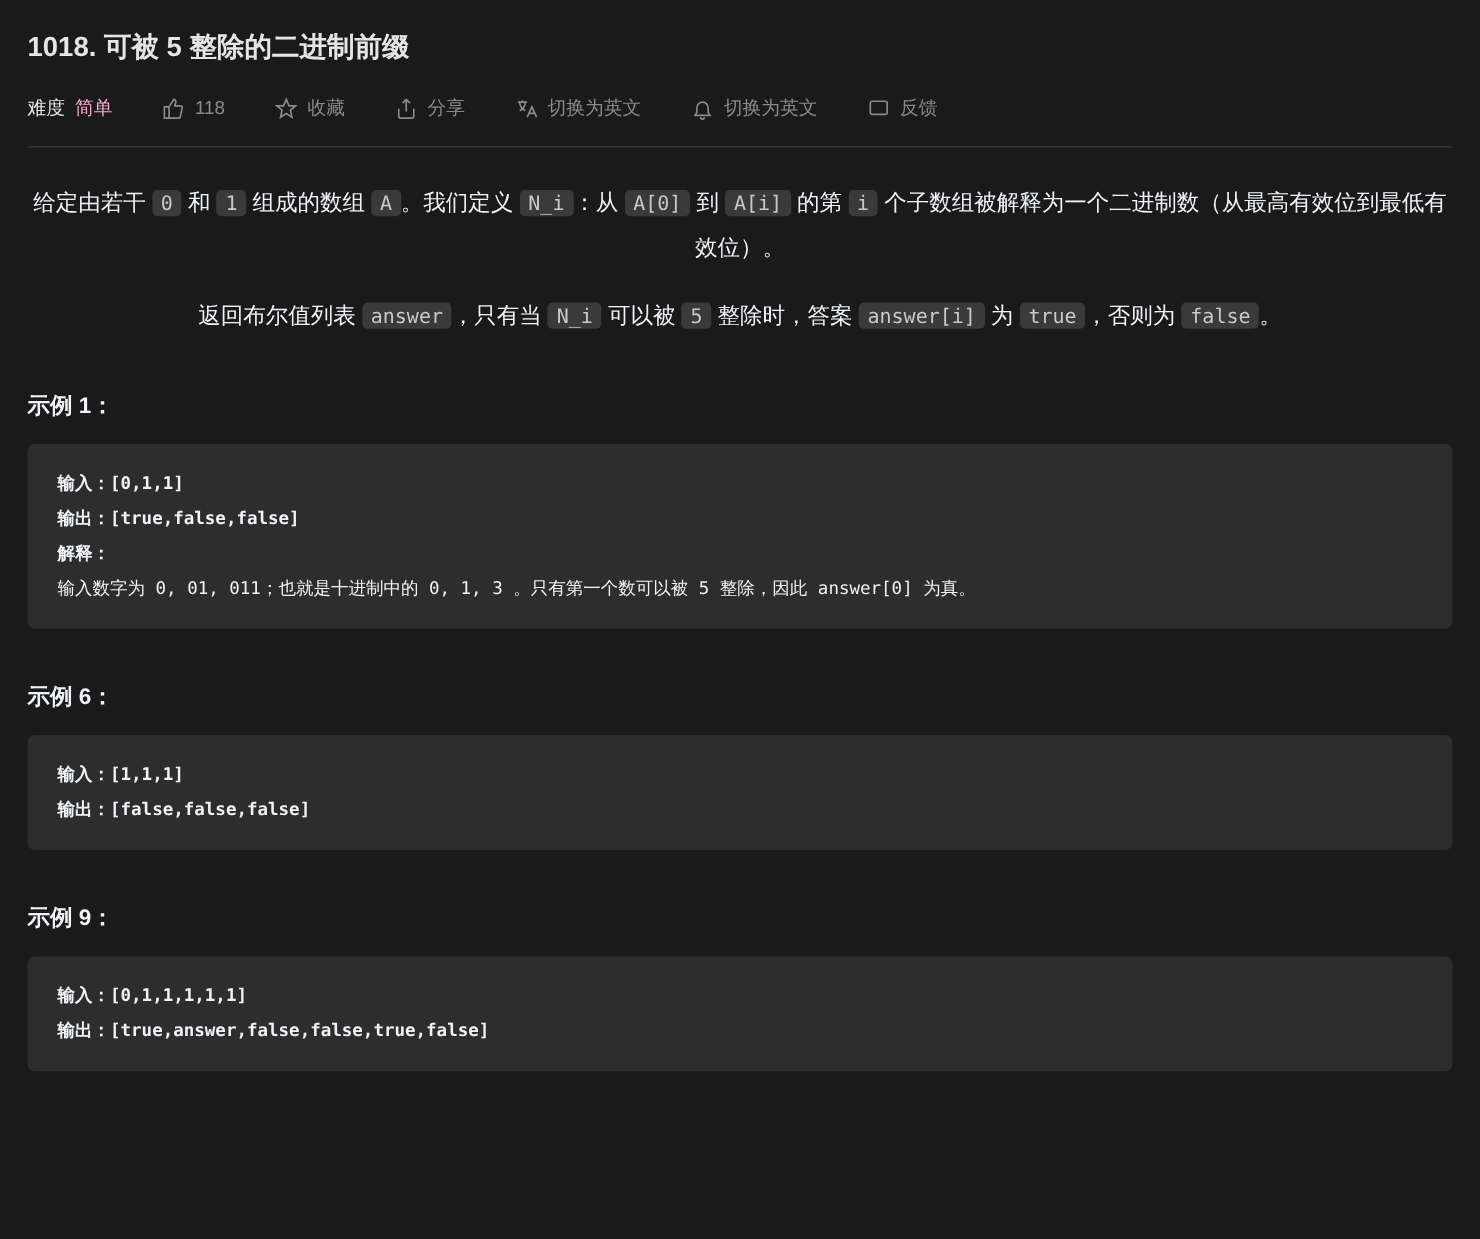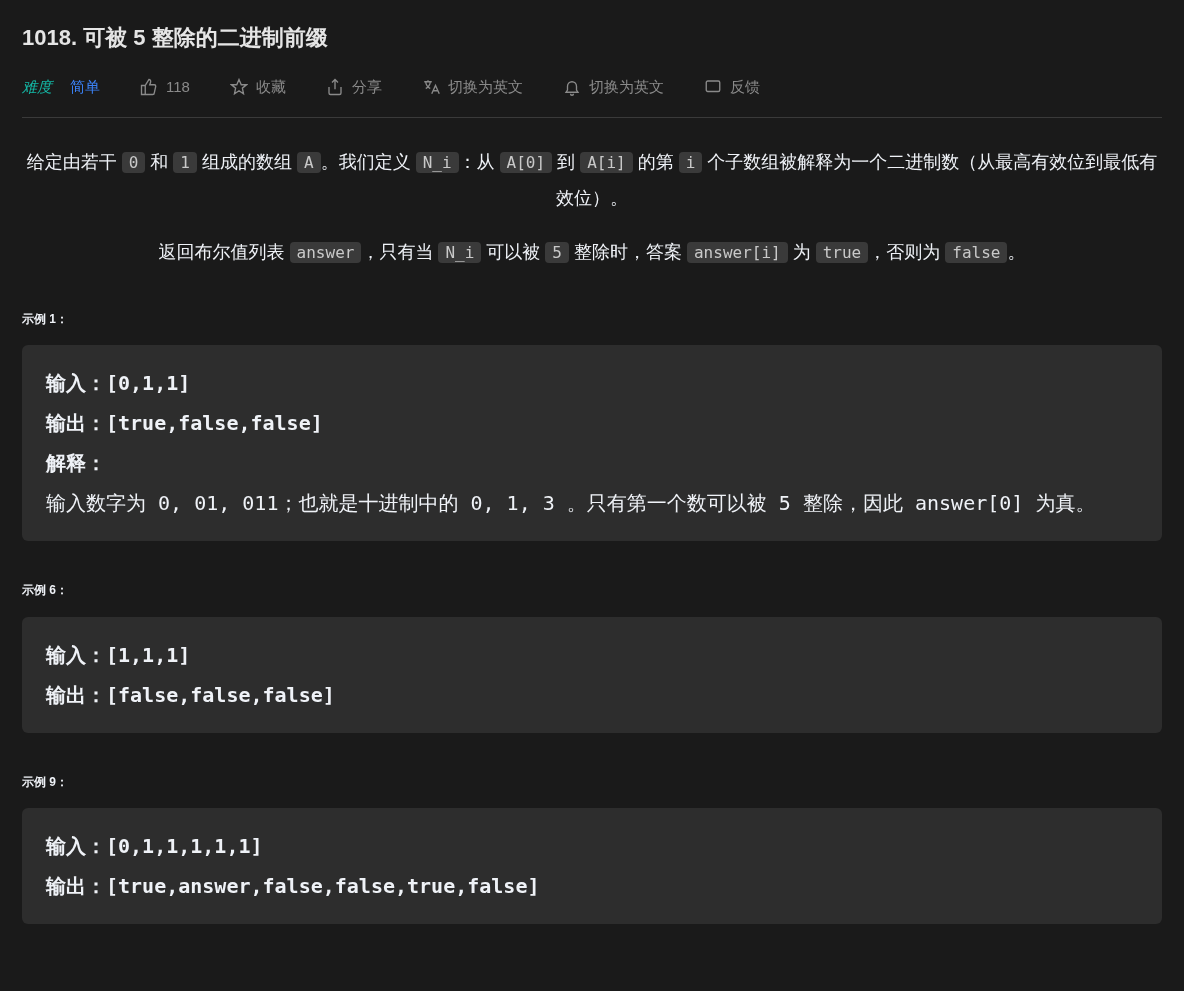--- a/index.html
+++ b/index.html
@@ -26,52 +26,52 @@
     margin-bottom: 26px;
     color: #8a8a8a;
     font-size: 15px;
   }
   .toolbar-item {
     display: flex;
     align-items: center;
     gap: 8px;
     cursor: pointer;
   }
-  .difficulty-label { color: #14b8a6; font-style: italic; }
-  .difficulty-value { color: #3b82f6; margin-left: 10px; }
+  .difficulty-label { color: #e5e5e5; }
+  .difficulty-value { color: #f9a8d4; }
   .icon { display: inline-flex; width: 18px; height: 18px; }
   .icon svg { width: 100%; height: 100%; stroke: #8a8a8a; fill: none; stroke-width: 1.8; }
   .description p {
     font-size: 18px;
     line-height: 2.0;
     color: #eff2f7;
     margin-bottom: 18px;
     text-align: center;
   }
   .description code {
     background: #3a3a3a;
     color: #c9c9c9;
     padding: 1px 7px;
     border-radius: 4px;
     font-family: "Menlo", "Consolas", monospace;
     font-size: 16px;
   }
   .example-heading {
-    font-size: 12px;
+    font-size: 18px;
     font-weight: 700;
     color: #eff2f7;
     margin-top: 40px;
     margin-bottom: 16px;
   }
   .example-block {
     background: #2d2d2d;
     border-radius: 6px;
     padding: 18px 24px;
     font-family: "Menlo", "Consolas", monospace;
-    font-size: 20px;
+    font-size: 14px;
     line-height: 2.0;
     color: #eff2f7;
     white-space: pre-wrap;
   }
   .example-block strong { font-weight: 700; }
 </style>
 </head>
 <body>
 
 <div class="title">1018. 可被 5 整除的二进制前缀</div>

